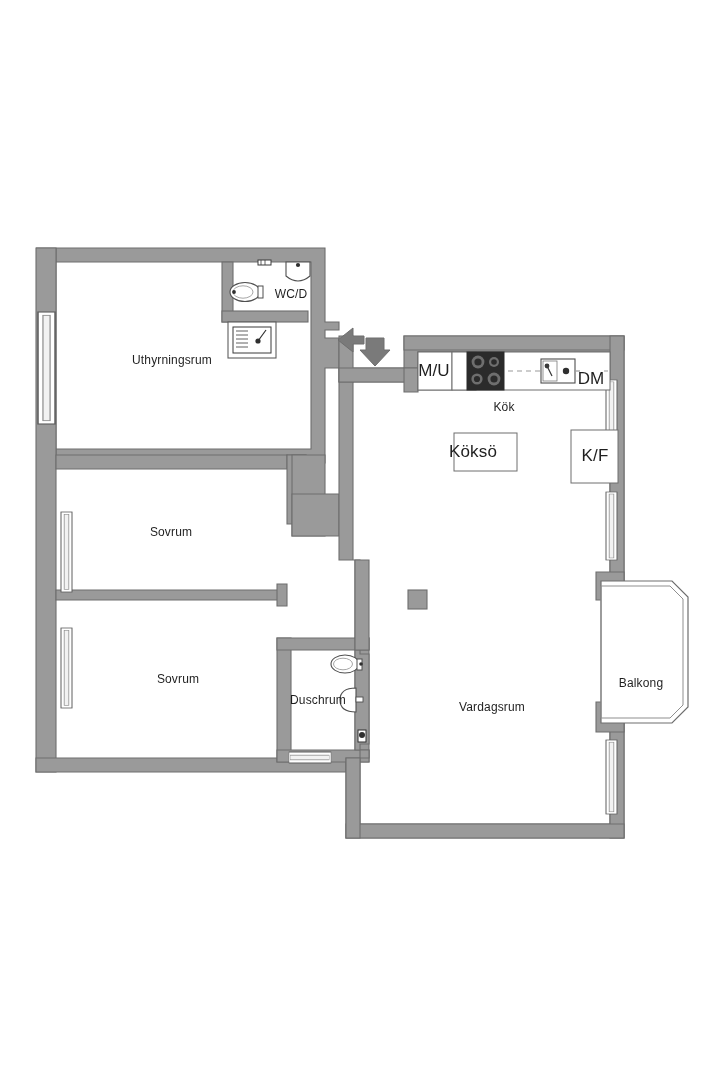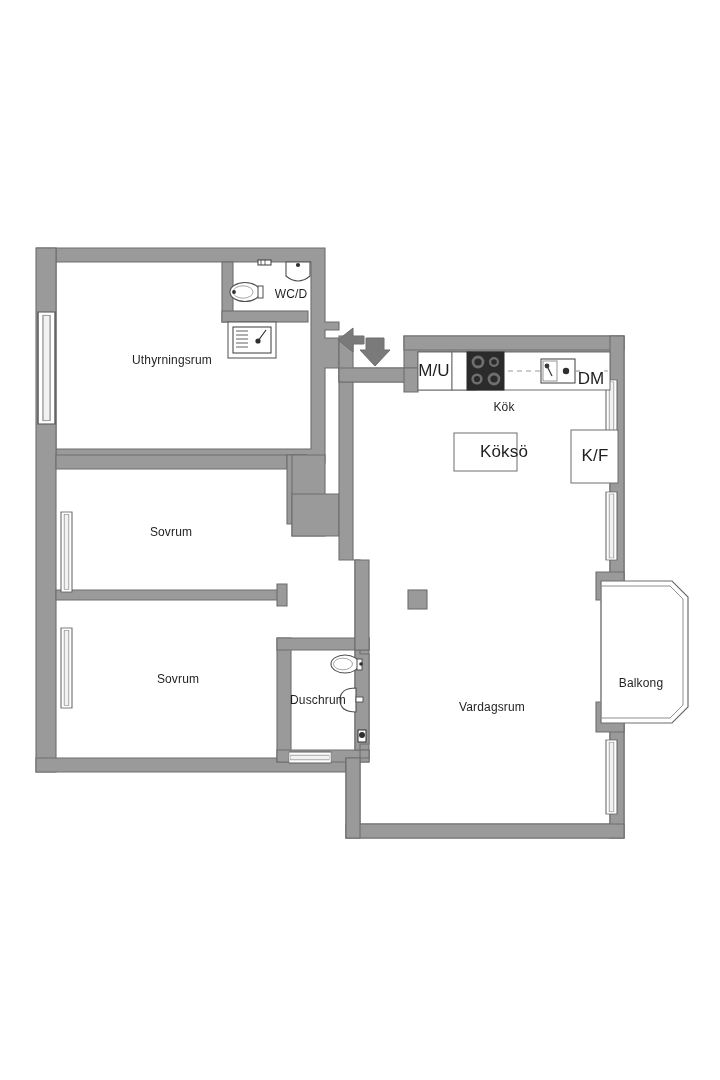--- a/index.html
+++ b/index.html
@@ -270,17 +270,17 @@
     <div class="room-label" style="left:318px; top:700px;">Duschrum</div>
     <div class="room-label" style="left:504px; top:407px;">Kök</div>
     <div class="room-label" style="left:492px; top:679px;margin-top:28px;">Vardagsrum</div>
     <div class="room-label" style="left:641px; top:683px;">Balkong</div>
   </div>
 
   <div>
     <div class="appliance-label" style="left:434px; top:371px;">M/U</div>
     <div class="appliance-label" style="left:591px; top:379px;">DM</div>
     <div class="appliance-label" style="left:595px; top:456px;">K/F</div>
-    <div class="appliance-label" style="left:504px; top:452px;">Köksö</div>
+    <div class="appliance-label" style="left:473px; top:452px;">Köksö</div>
   </div>
 
 
 </div>
 
 </body></html>

